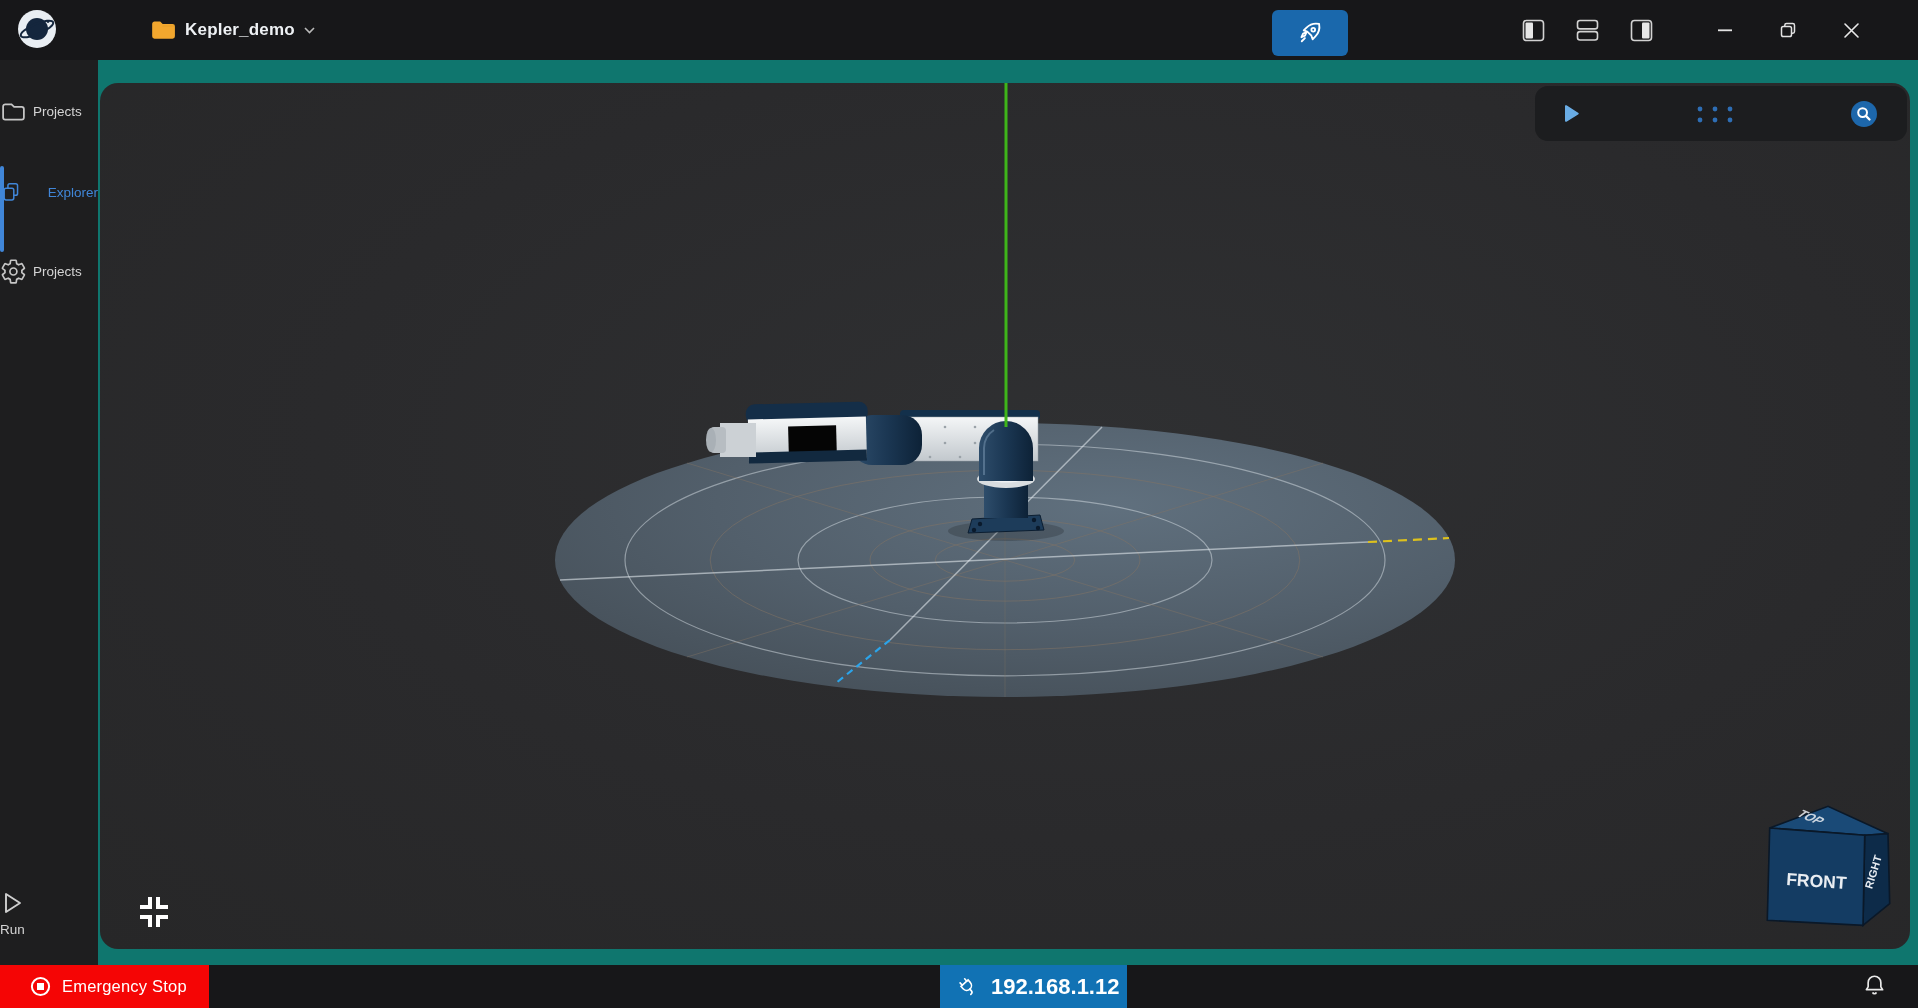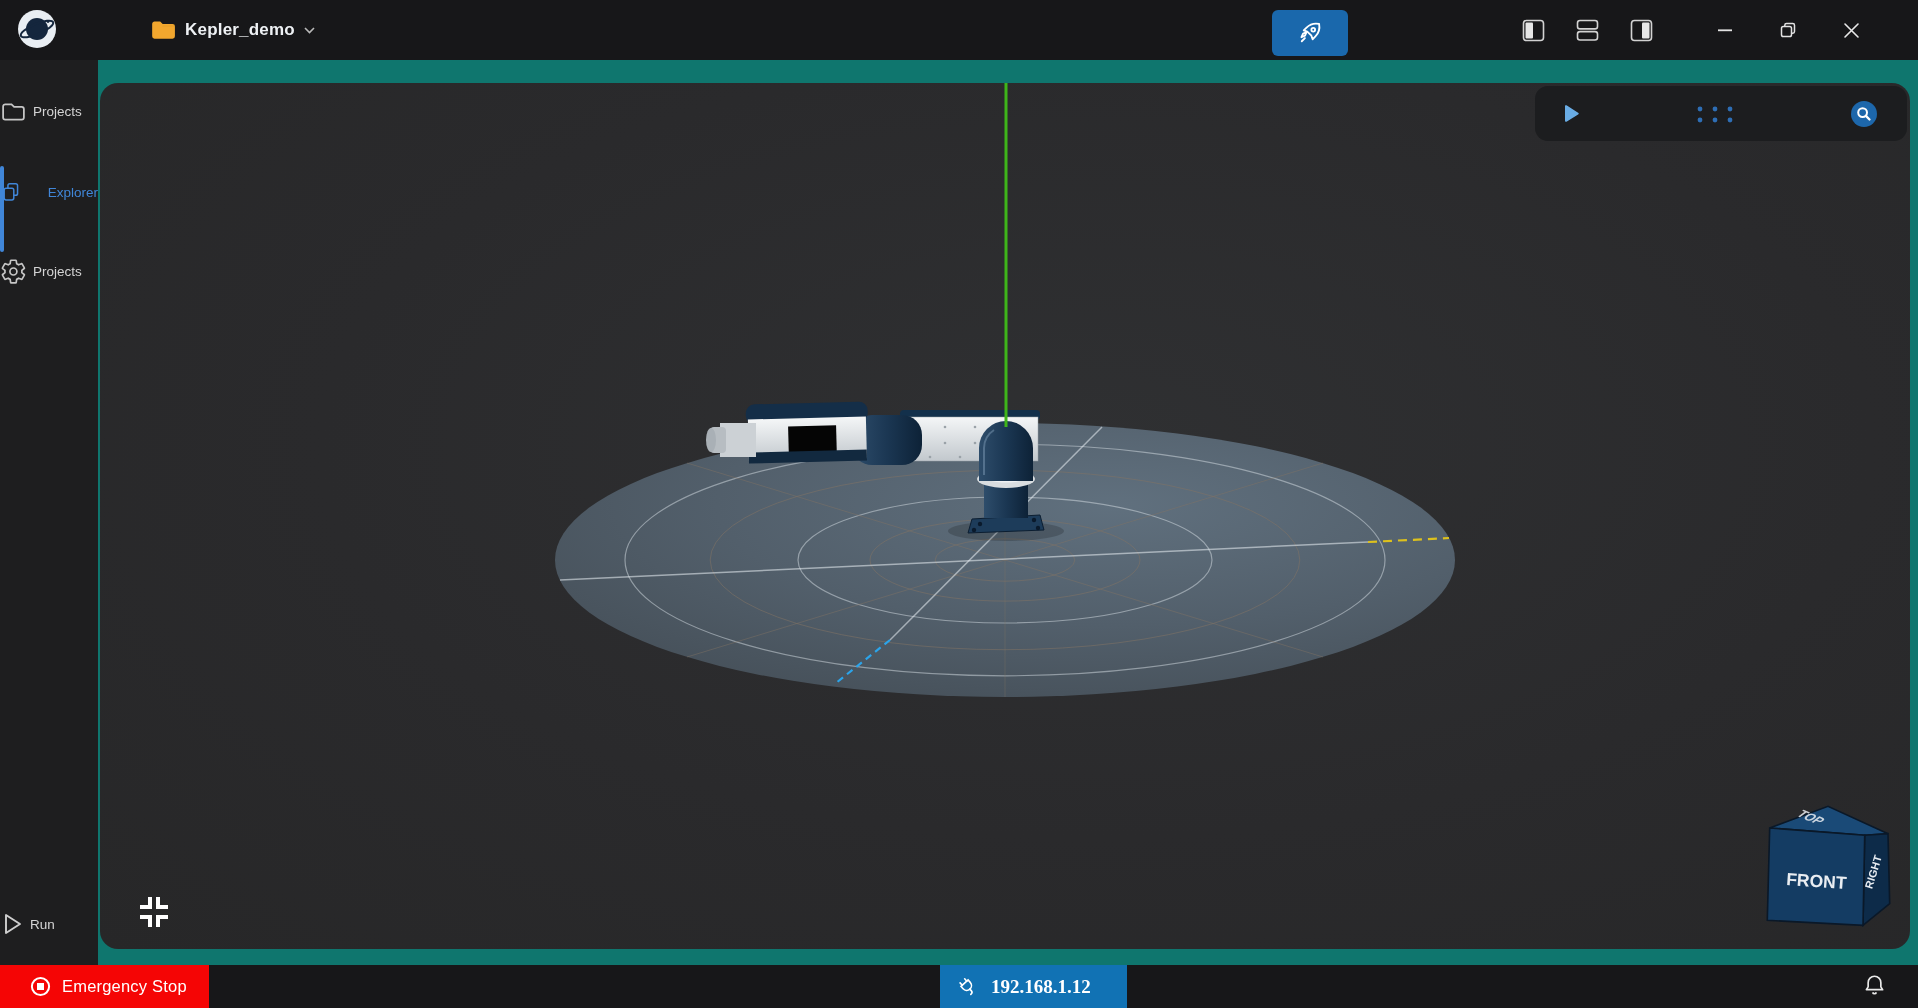--- a/index.html
+++ b/index.html
@@ -16,41 +16,41 @@
   .layout-icons{position:absolute;left:1520px;top:0;height:60px;display:flex;align-items:center;gap:27px;}
   .icon-btn{background:none;border:none;padding:2px;display:flex;align-items:center;justify-content:center;cursor:pointer;}
   .win-controls{position:absolute;left:1715px;top:0;height:60px;display:flex;align-items:center;gap:42px;}
 
   
   .sidebar{position:absolute;left:0;top:60px;bottom:43px;width:98px;background:#1e1e1f;}
   .side-item{position:absolute;left:0;width:98px;display:flex;flex-direction:row;align-items:center;gap:6px;cursor:pointer;}
   .side-item .lbl{font-size:13.5px;color:#d4d4d4;}
   .side-item.active .lbl{color:#4086d8;margin-left:20px;}
   .active-bar{position:absolute;left:0;top:106px;width:4px;height:86px;background:#4086d8;border-radius:2px;}
-  .run-item{position:absolute;left:0;bottom:28px;width:98px;display:flex;align-items:center;gap:6px;cursor:pointer;}
+  .run-item{position:absolute;left:0;bottom:28px;width:98px;display:flex;flex-direction:column;gap:6px;cursor:pointer;}
   .run-item .lbl{font-size:13.5px;color:#d4d4d4;}
 
   
   .viewport{position:absolute;left:100px;top:83px;width:1810px;height:866px;border-radius:18px;
             background:radial-gradient(ellipse at 55% 42%, #2f3032 0%, #2a2a2c 55%, #272728 100%);overflow:hidden;}
   .scene{position:absolute;left:0;top:0;width:1810px;height:866px;}
   .vp-toolbar{position:absolute;top:3px;right:3px;width:372px;height:55px;background:#1c1d1f;border-radius:13px;
               display:flex;align-items:center;justify-content:space-between;padding:0 27px;box-sizing:border-box;}
   .collapse-btn{position:absolute;left:36px;top:810px;background:none;border:none;padding:0;cursor:pointer;}
   .nav-cube{position:absolute;left:1663px;top:714px;cursor:pointer;}
   .cube-label{font-weight:bold;fill:#e9edf2;font-family:"Liberation Sans",sans-serif;}
 
   
   .statusbar{position:absolute;left:0;bottom:0;width:1918px;height:43px;background:#171719;}
   .estop-btn{position:absolute;left:0;top:0;width:209px;height:43px;border:none;background:#f50505;color:#fff;
              display:flex;align-items:center;gap:11px;padding-left:30px;box-sizing:border-box;cursor:pointer;}
   .estop-btn .lbl{font-size:16.5px;font-weight:500;letter-spacing:.2px;}
   .ip-btn{position:absolute;left:940px;top:0;width:187px;height:43px;border:none;background:#1172b4;color:#fff;
           display:flex;align-items:center;gap:12px;padding-left:16px;box-sizing:border-box;cursor:pointer;}
-  .ip-btn .lbl{font-size:19px;font-weight:bold;font-family:Liberation Serif, serif;}
+  .ip-btn .lbl{font-size:22px;font-weight:bold;}
   .bell-btn{position:absolute;left:1862px;top:8px;background:none;border:none;padding:0;cursor:pointer;}
 </style>
 </head>
 <body>
 
 <div id="app">
 
   <div class="titlebar">
     <div class="logo-badge">
       <svg width="40" height="40" viewBox="0 0 40 40">

